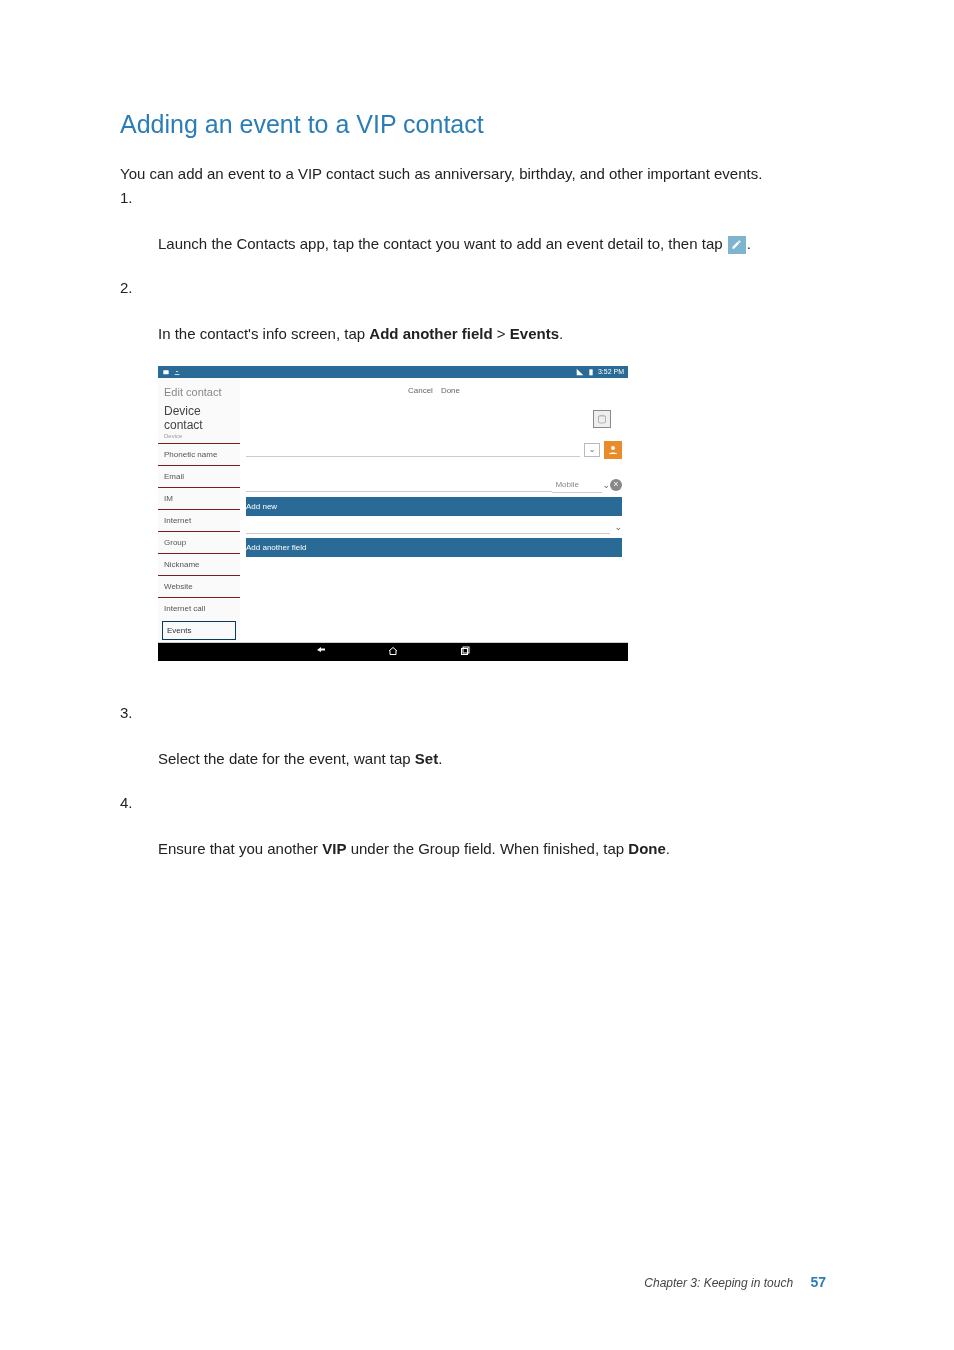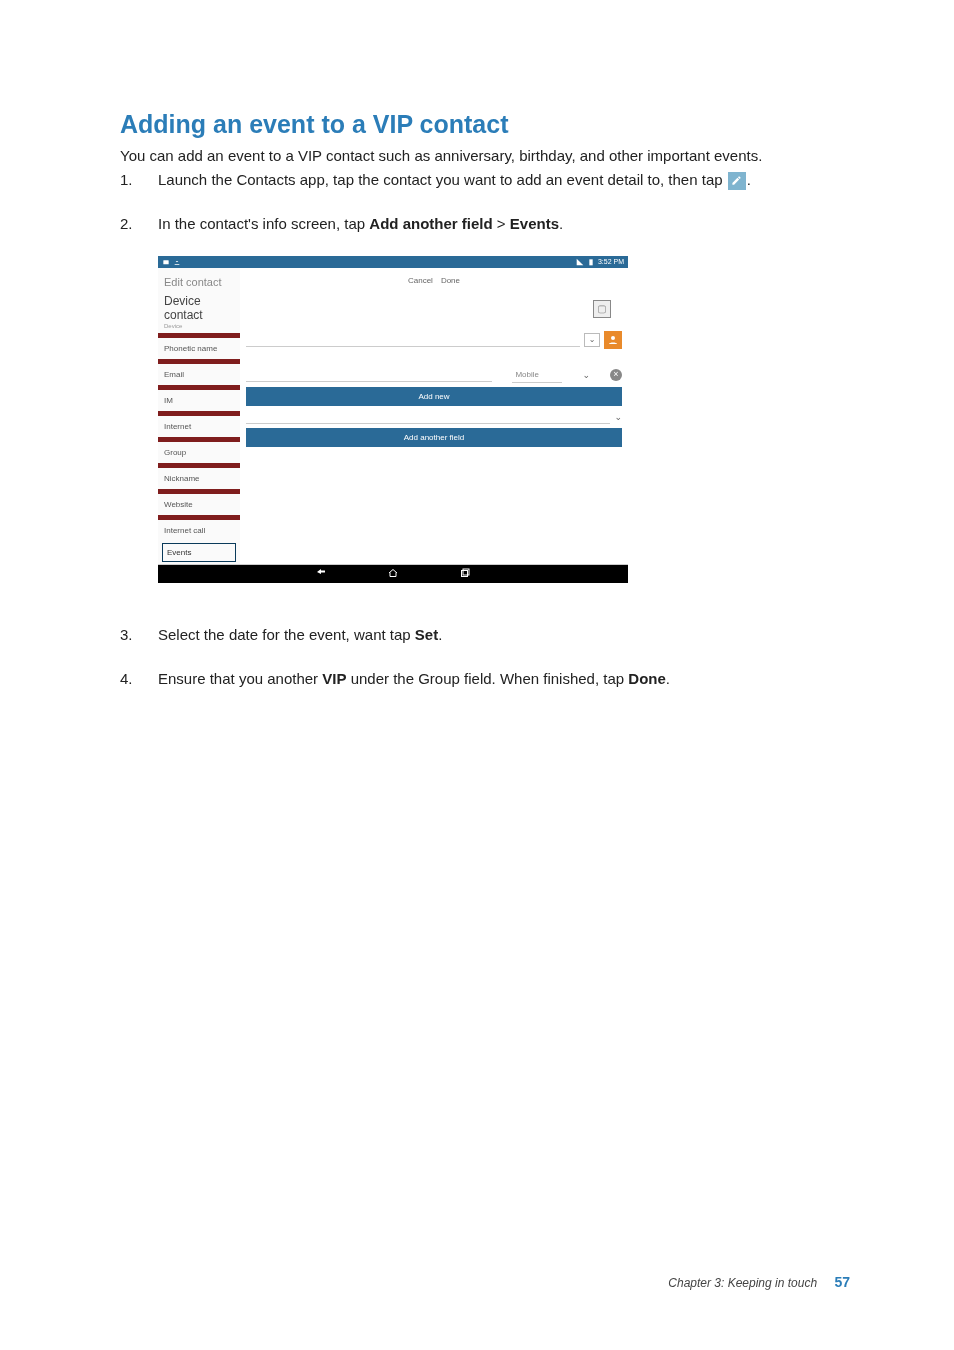--- a/index.html
+++ b/index.html
@@ -10,38 +10,38 @@
     font-family: "Segoe UI", "Myriad Pro", Arial, sans-serif;
     color: #333;
     position: relative;
   }
   .page {
     padding: 110px 120px 0 120px;
   }
   .heading {
     color: #2b7db8;
     font-size: 25px;
-    font-weight: 700;
-    margin-bottom: 6px;
+    font-weight: 400;
+    margin-bottom: 24px;
   }
   .intro {
     font-size: 15px;
     line-height: 1.5;
     color: #222;
   }
   .step {
     display: flex;
     gap: 18px;
     margin-bottom: 20px;
     font-size: 15px;
     line-height: 1.6;
     color: #222;
   }
   .step .num { min-width: 20px; }
-  .step .txt { flex: 1; }
+  .step .txt { flex: 1; margin-top: 46px; }
   .inline-icon {
     display: inline-flex;
     align-items: center;
     justify-content: center;
     width: 18px; height: 18px;
     background: #7fb4cf;
     vertical-align: middle;
     margin: 0 1px;
   }
   .inline-icon svg { width: 11px; height: 11px; }
@@ -87,21 +87,21 @@
     font-size: 12px;
     color: #444;
   }
   .sidebar .acct-sub {
     padding: 0 6px 4px 6px;
     font-size: 6px;
     color: #999;
   }
   .sidebar .item {
     padding: 6px 6px;
-    border-top: 5px solid #7f1d1d;
+    border-top: 1px solid #7f1d1d;
     font-size: 8px;
     color: #555;
   }
   .sidebar .item.selected {
     border: 1.5px solid #0a3a5a;
     margin: 2px 4px;
     padding: 4px 4px;
     color: #333;
   }
   .mainpane {
@@ -156,21 +156,21 @@
   }
   .orange-sq {
     width: 18px; height: 18px;
     background: #e98a2b;
     display:flex; align-items:center; justify-content:center;
   }
   .orange-sq svg { width:12px; height:12px; }
   .phone-row {
     display: flex;
     align-items: center;
-    gap: 20px;
+    gap: 0;
   }
   .phone-field {
     flex: 1;
     height: 14px;
     border-bottom: 1px solid #ccc;
   }
   .type-box {
     width: 50px; height: 16px;
     border-bottom: 1px solid #ccc;
     font-size: 8px; color:#888;
@@ -180,39 +180,38 @@
   .remove-circ {
     width: 12px; height: 12px; border-radius: 50%;
     background: #888; color:#fff;
     display:flex; align-items:center; justify-content:center;
     font-size:9px; line-height:1;
   }
   .bluebtn {
     background: #2a6a97;
     color: #fff;
     font-size: 8px;
-    text-align: center;
     padding: 5px 0;
     margin: 4px 0;
   }
   .spacer-sm { height: 14px; }
   .navbar {
     height: 18px;
     background: #000;
     display: flex;
     align-items: center;
     justify-content: center;
     gap: 60px;
   }
   .navbar svg { width: 12px; height: 12px; }
 
   .footer {
     position: absolute;
     bottom: 60px;
-    right: 104px;
+    right: 128px;
     font-size: 12px;
     color: #444;
     font-style: italic;
   }
   .footer .pnum {
     font-style: normal;
     font-weight: 700;
     color: #2b7db8;
     margin-left: 14px;
     font-size: 14px;

